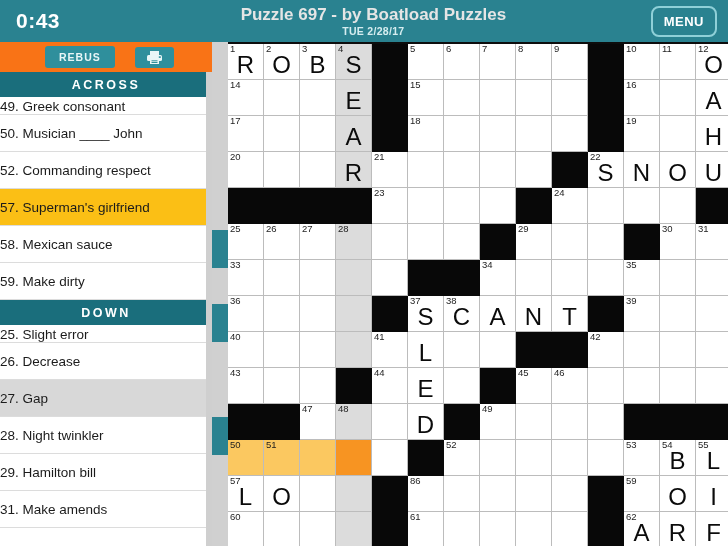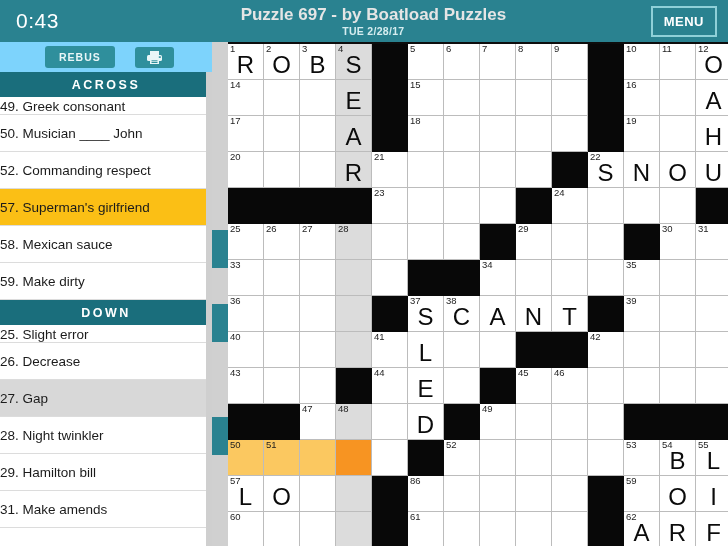--- a/index.html
+++ b/index.html
@@ -11,45 +11,45 @@
   }
   #app { position: relative; width: 728px; height: 546px; overflow: hidden; }
 
   
   .topbar {
     position: absolute; left: 0; top: 0; width: 728px; height: 42px;
     background: #2a8290;
     display: flex; align-items: center;
   }
   .timer {
-    color: #ffffff; font-size: 21px; font-weight: normal;
+    color: #ffffff; font-size: 21px; font-weight: bold;
     margin-left: 16px; width: 110px; letter-spacing: .5px;
   }
   .title-wrap { flex: 1; text-align: center; margin-left: -30px; }
   .puzzle-title {
     color: #e5e5e5; font-size: 17px; font-weight: bold; line-height: 20px;
   }
   .puzzle-date {
     color: #d6edf0; font-size: 10.5px; font-weight: bold; line-height: 13px;
     letter-spacing: .3px;
   }
   .menu-btn {
     margin-right: 11px; background: #2a8290; color: #ffffff;
-    border: 2px solid #8fd0d8; border-radius: 0;
+    border: 2px solid #8fd0d8; border-radius: 8px;
     font-size: 13px; font-weight: bold; letter-spacing: .5px;
     padding: 6px 11px; cursor: pointer;
   }
 
   
   .sidebar {
     position: absolute; left: 0; top: 42px; width: 212px; height: 504px;
     background: #ffffff; overflow: hidden;
   }
   .tools {
-    height: 30px; background: #7dd3fc;
+    height: 30px; background: #f97316;
     display: flex; align-items: center; gap: 20px; padding-left: 45px;
   }
   .rebus-btn {
     background: #2f8f9c; color: #e9f6f7; border: 0; border-radius: 3px;
     font-size: 10.5px; font-weight: bold; letter-spacing: 1px;
     padding: 5px 14px; cursor: pointer;
   }
   .print-btn {
     background: #2f8f9c; border: 0; border-radius: 3px;
     padding: 3px 11px; cursor: pointer; display: flex; align-items: center;

